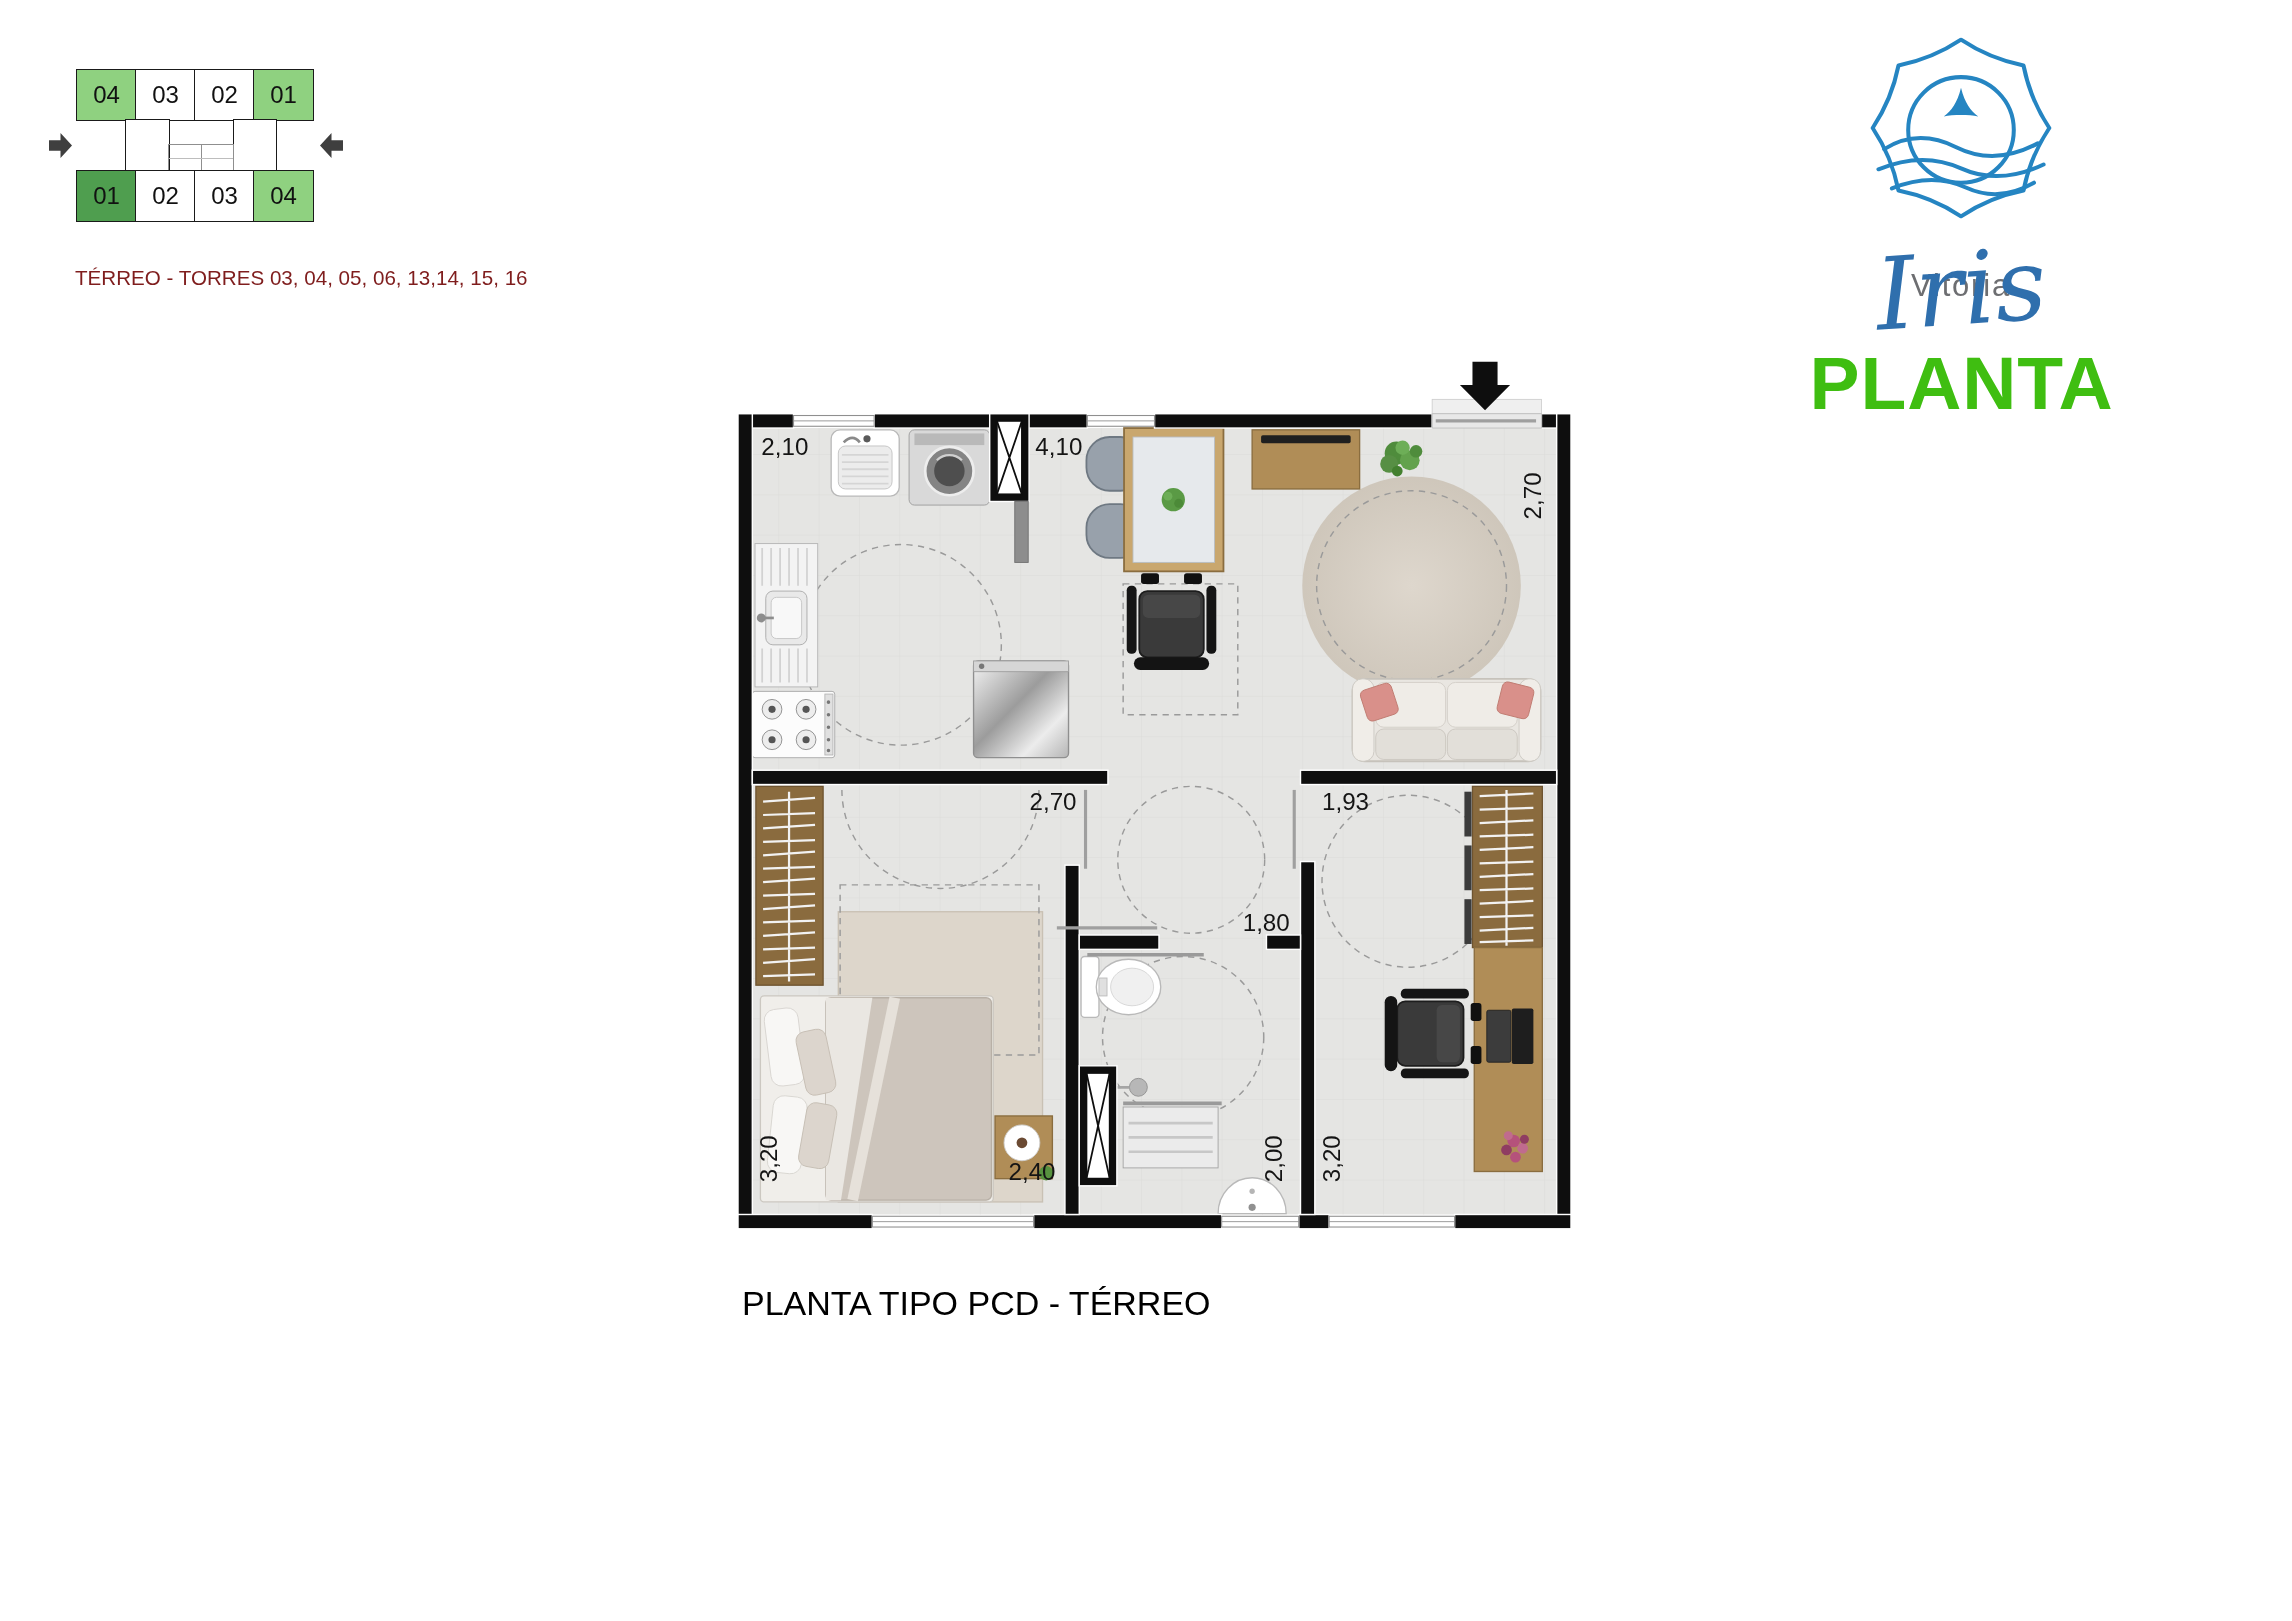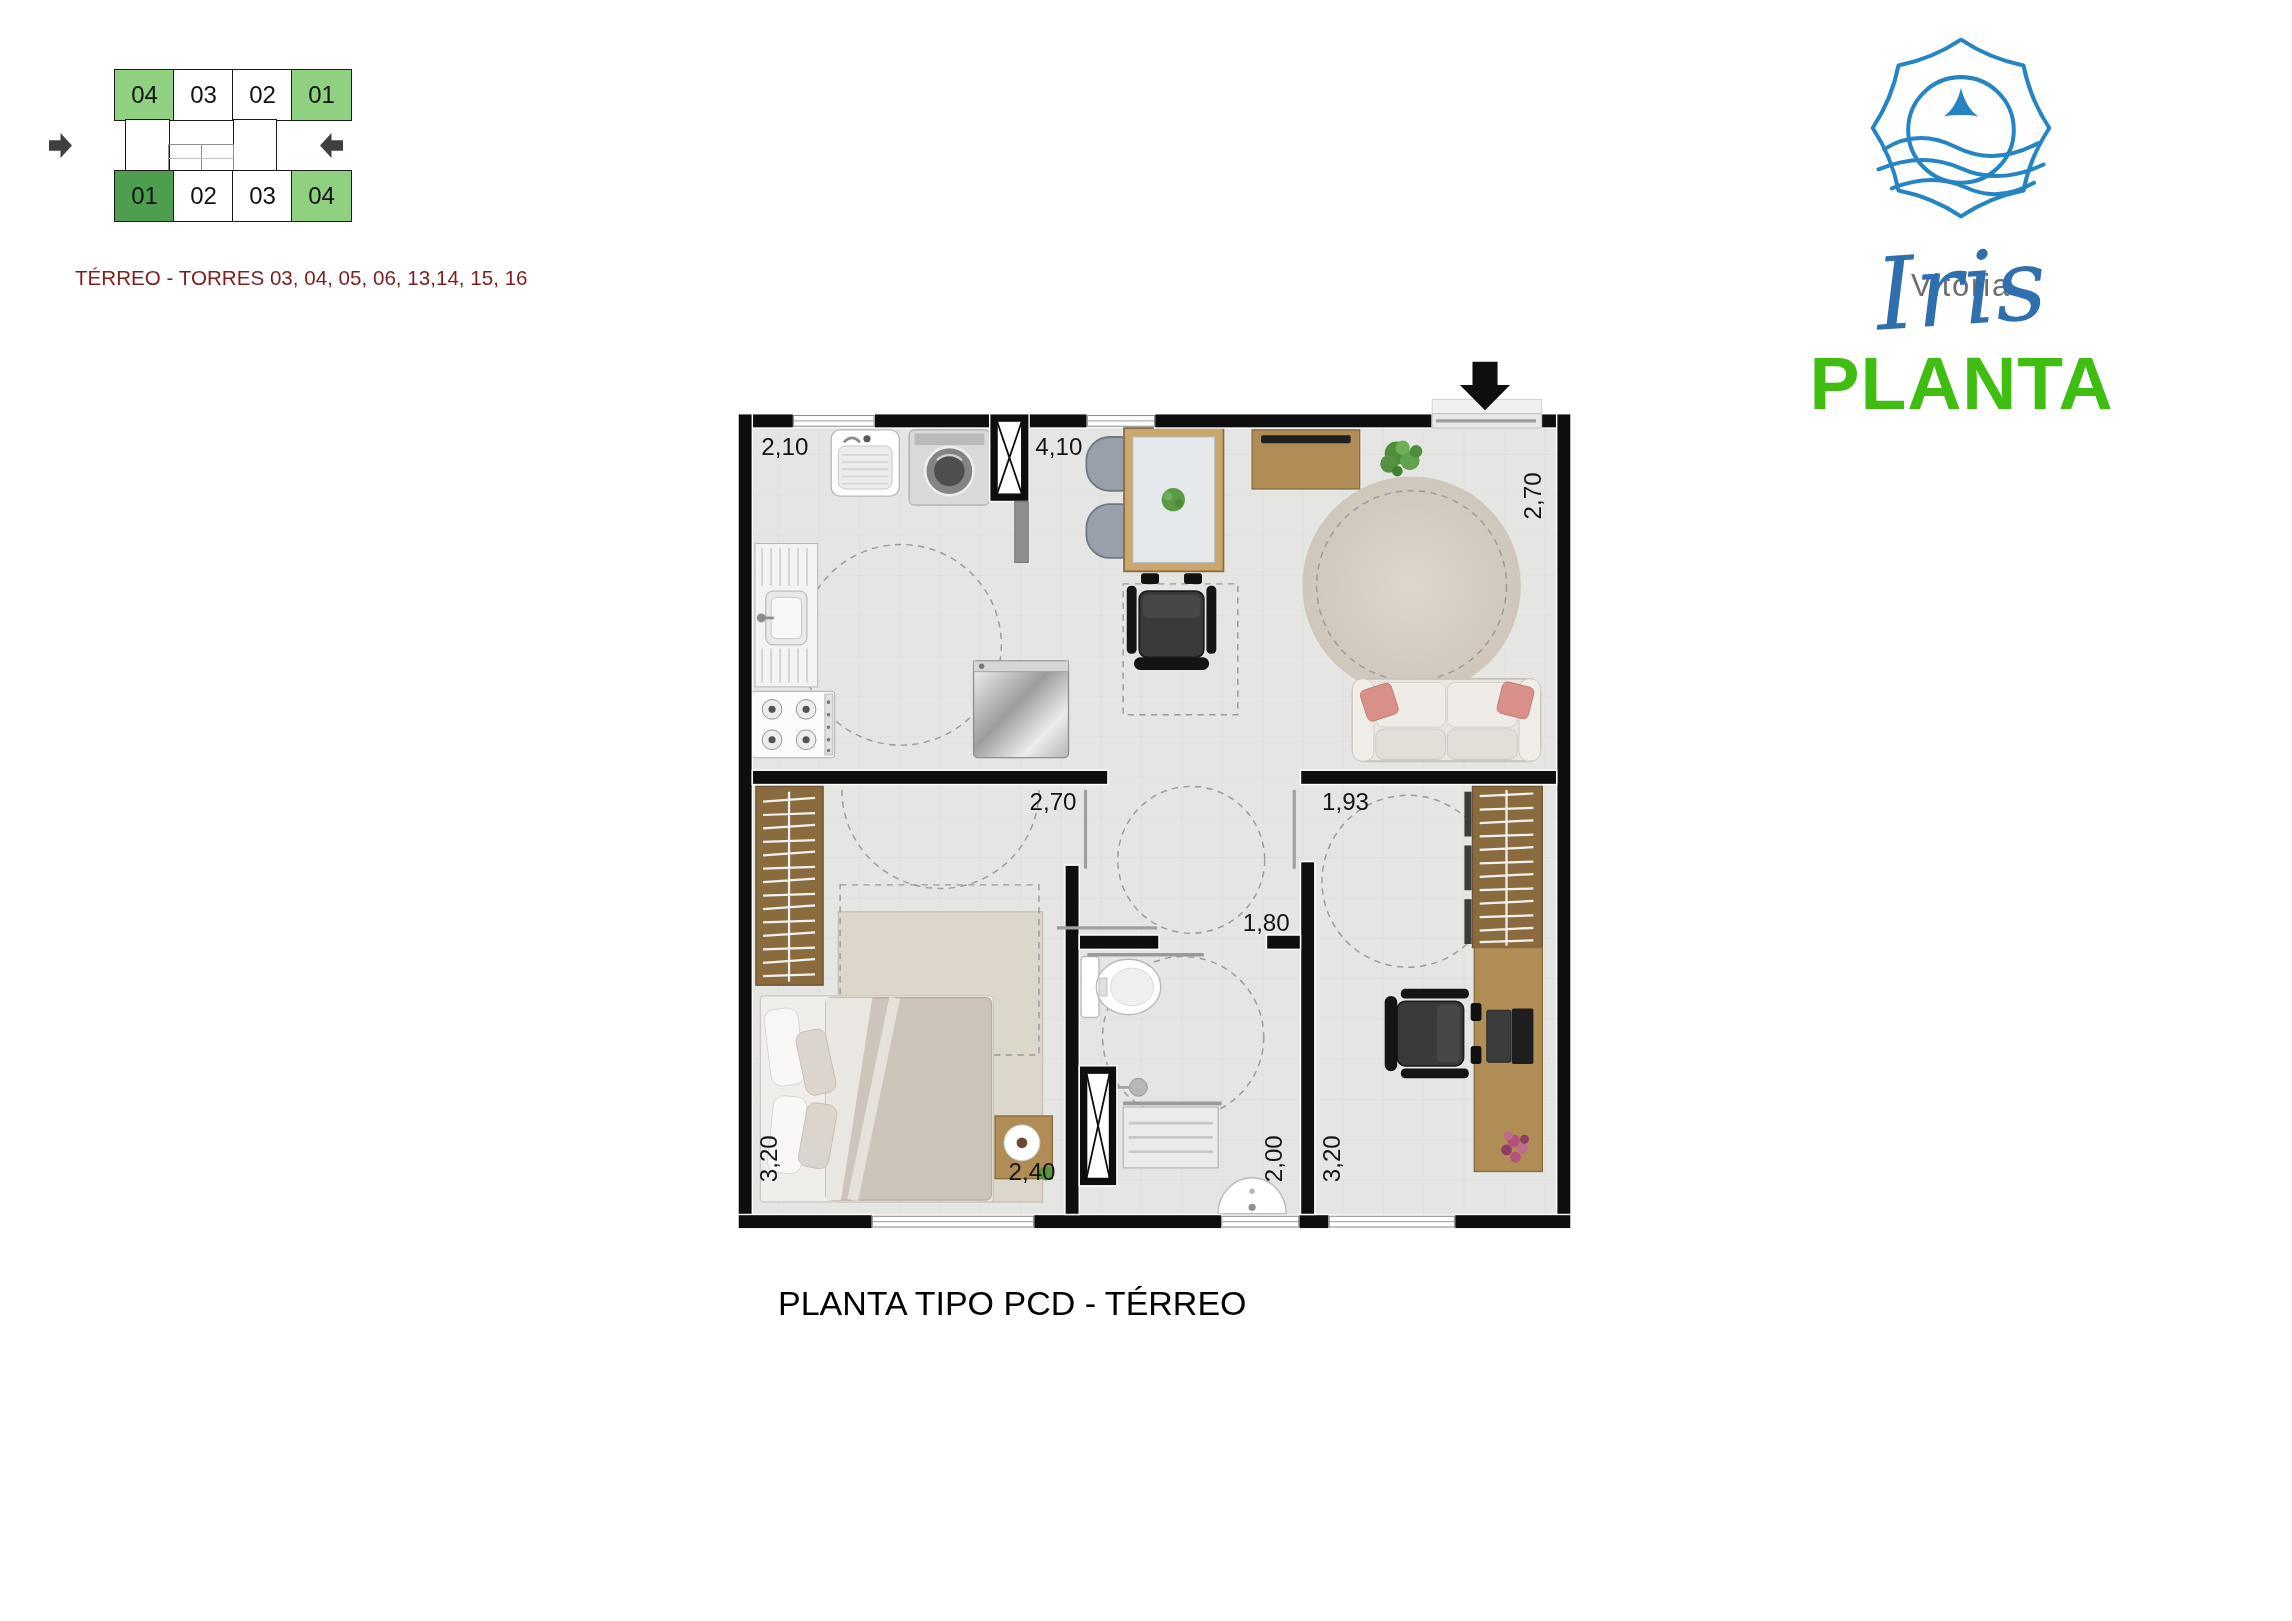--- a/index.html
+++ b/index.html
@@ -3,21 +3,21 @@
 <meta charset="utf-8">
 <style>
   html,body{margin:0;padding:0;}
   body{width:2293px;height:1622px;position:relative;background:#ffffff;
        font-family:"Liberation Sans",sans-serif;overflow:hidden;}
 
   
   .key{position:absolute;left:76px;top:69px;width:238px;height:153px;}
   .key-cell{position:absolute;width:61px;height:52px;border:1.8px solid #1a1a1a;
             box-sizing:border-box;display:flex;align-items:center;justify-content:center;
-            font-size:24px;color:#111;background:#fff;margin-left:38px;}
+            font-size:24px;color:#111;background:#fff;}
   .kc-t{top:0;} .kc-b{top:101px;}
   .kx0{left:0;} .kx1{left:59px;} .kx2{left:118px;} .kx3{left:177px;}
   .key-box{position:absolute;top:50px;height:53px;border:1.8px solid #1a1a1a;
            box-sizing:border-box;background:#fff;}
   .kb1{left:49px;width:45px;} .kb2{left:157px;width:44px;}
   .km-grid{position:absolute;left:92px;top:75px;width:66px;height:28px;
            border:0.9px solid #8f8f8f;box-sizing:border-box;}
   .km-v{position:absolute;left:50%;top:0;bottom:0;width:0.9px;background:#8f8f8f;}
   .km-h{position:absolute;left:0;right:0;top:50%;height:0.9px;background:#bdbdbd;}
   .key-arrow{position:absolute;top:64px;width:23px;height:25px;}
@@ -30,21 +30,21 @@
              font-size:31px;letter-spacing:1.8px;}
   .logo-name{position:absolute;left:1791px;top:231px;width:340px;text-align:center;
              font-size:100px;font-family:"DejaVu Serif",serif;font-style:italic;
              transform:rotate(-4deg);}
   .logo-brand{position:absolute;left:1778px;top:340px;width:367px;text-align:center;
               font-size:75px;font-weight:800;letter-spacing:0.9px;
               font-family:"Liberation Sans",sans-serif;}
 
   
   .plan{position:absolute;left:738px;top:358px;width:833px;height:871px;}
-  .plan-title{position:absolute;left:778px;top:1284px;font-size:34px;color:#000;}
+  .plan-title{position:absolute;left:742px;top:1284px;font-size:34px;color:#000;}
 
   .wall{fill:#0e0e0e;stroke:#ffffff;stroke-width:1.6;}
   .win{fill:#ffffff;stroke:#8f8f8f;stroke-width:1.2;}
   .winline{stroke:#8f8f8f;stroke-width:1;}
   .dash{fill:none;stroke:#9a9a9a;stroke-width:1.6;stroke-dasharray:7 6;}
   .leaf{stroke:#9f9f9f;stroke-width:3.5;fill:none;}
   .dim{font-family:"Liberation Sans",sans-serif;font-size:27px;fill:#141414;}
   .wood{fill:#b08d57;stroke:#8a6d3f;stroke-width:1.5;}
   .wooddark{fill:#8a6b3e;stroke:#6e5430;stroke-width:1.5;}
   .white{fill:#ffffff;stroke:#b9b9b9;stroke-width:1.5;}

